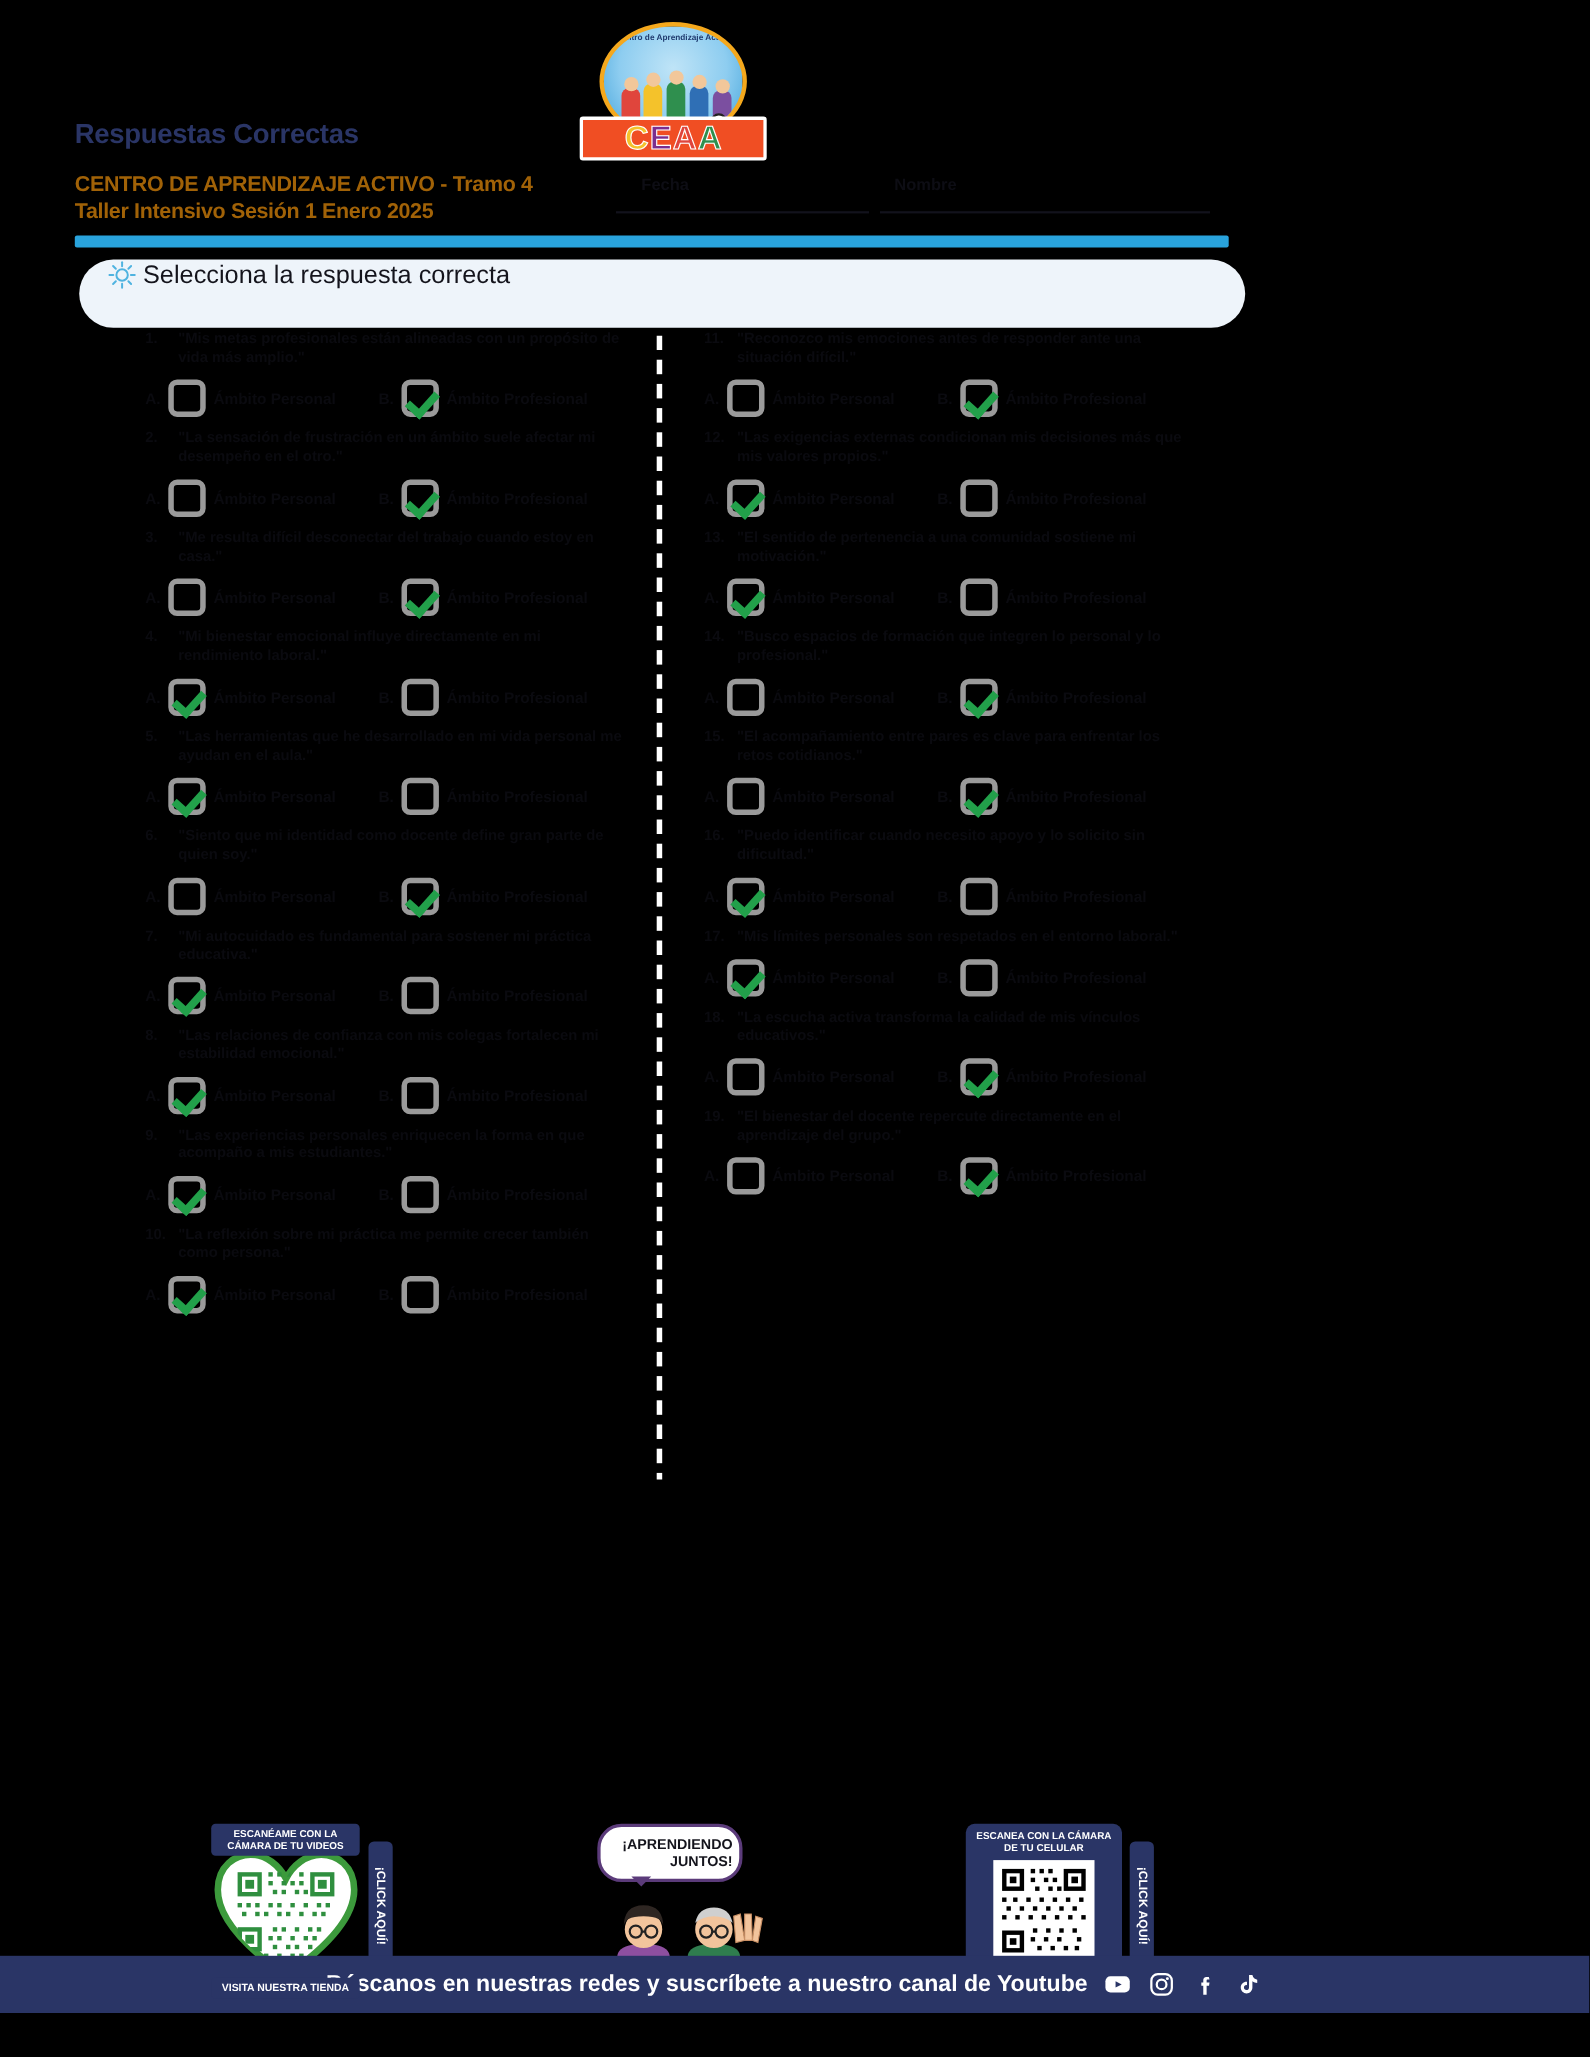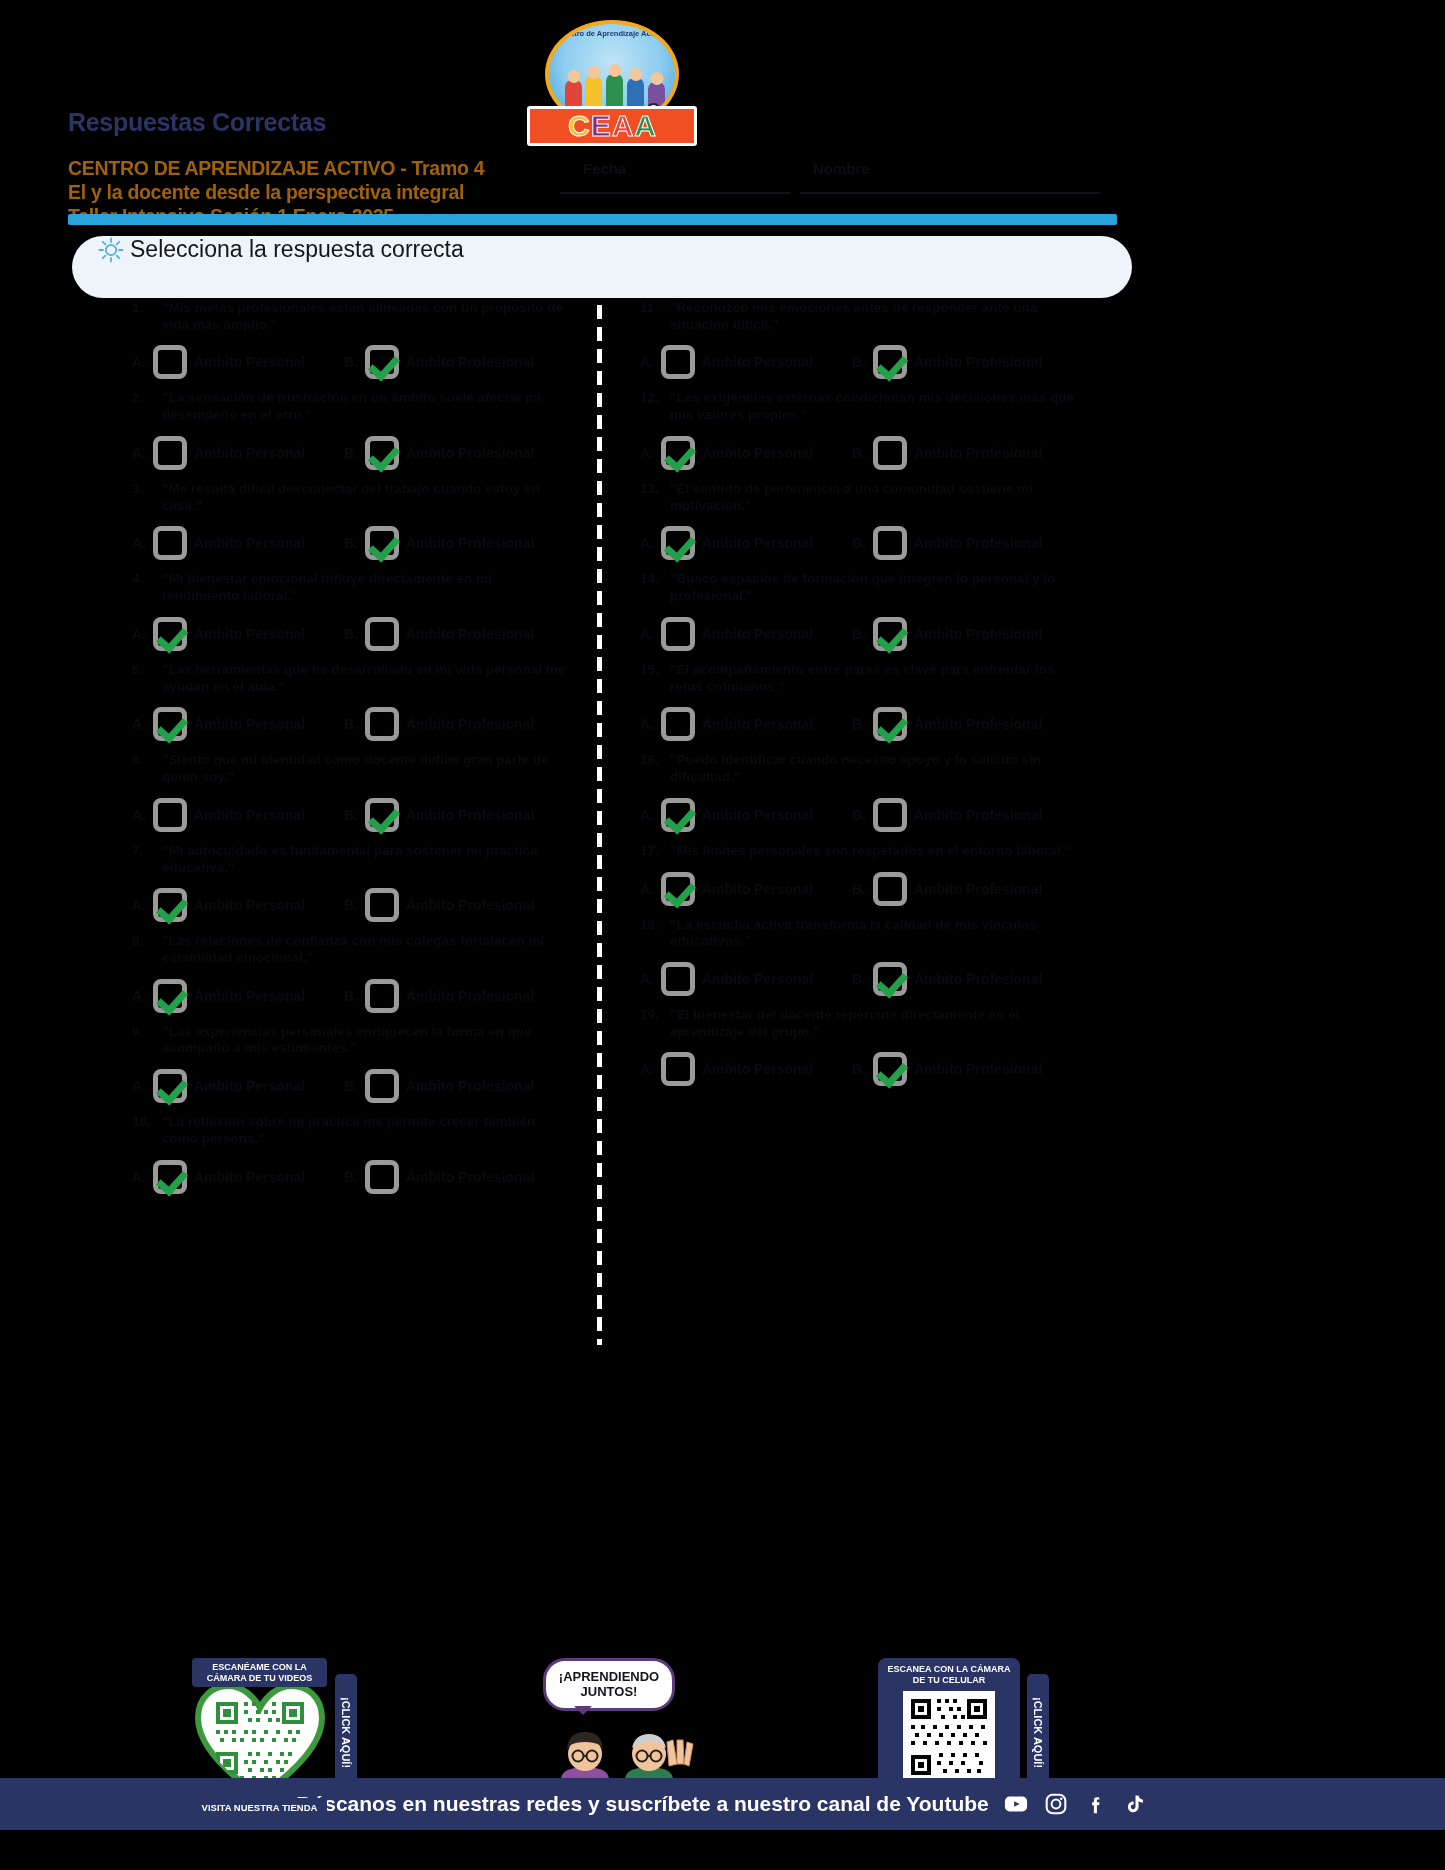--- a/index.html
+++ b/index.html
@@ -117,21 +117,21 @@
     position: absolute; right: 4px; top: 16px; width: 22px; height: 118px;
     background: #2a3566; border-radius: 5px; color: #fff; font-size: 11px; font-weight: bold;
     writing-mode: vertical-rl; text-align: center; display: flex; align-items: center; justify-content: center;
   }
   .hand { position: absolute; right: 16px; bottom: 6px; width: 40px; height: 46px; }
 
   .center-art { position: absolute; left: 505px; top: 8px; width: 215px; height: 170px; }
   .bubble {
     position: absolute; left: 38px; top: 0; width: 132px; padding: 9px 6px;
     background: #fff; border: 3px solid #5b3b7a; border-radius: 22px;
-    font-size: 13px; font-weight: bold; color: #14141c; text-align: center; line-height: 1.12;
+    font-size: 13px; font-weight: bold; color: #14141c; text-align: right; line-height: 1.12;
   }
   .bubble::after { content:""; position:absolute; left: 28px; bottom: -16px; width: 0; height: 0;
     border: 9px solid transparent; border-top-color: #5b3b7a; }
   .people { position: absolute; left: 16px; bottom: 0; width: 190px; height: 110px; }
 
   .qr-right { position: absolute; left: 878px; top: 8px; width: 175px; height: 165px; }
   .qr-panel {
     position: absolute; left: 0; top: 0; width: 142px; height: 158px;
     background: #2a3566; border-radius: 8px; padding: 6px 5px;
     display: flex; flex-direction: column; align-items: center; gap: 5px;
@@ -169,21 +169,20 @@
       <span class="lb1">C</span>
       <span class="lb2">E</span>
       <span class="lb3">A</span>
       <span class="lb4">A</span>
     </div>
   </div>
 
   <div class="hdr">
     <div class="hdr-title">Respuestas Correctas</div>
     <div class="hdr-l1">CENTRO DE APRENDIZAJE ACTIVO - Tramo 4</div>
-    <div class="hdr-l2">El y la docente desde la perspectiva integral</div>
     <div class="hdr-l3">Taller Intensivo Sesión 1 Enero 2025</div>
   </div>
 
   <div class="meta meta-fecha">Fecha</div>
   <div class="meta meta-nombre">Nombre</div>
   <div class="meta-line ml1"></div>
   <div class="meta-line ml2"></div>
 
   <div class="cyan-bar"></div>
 

